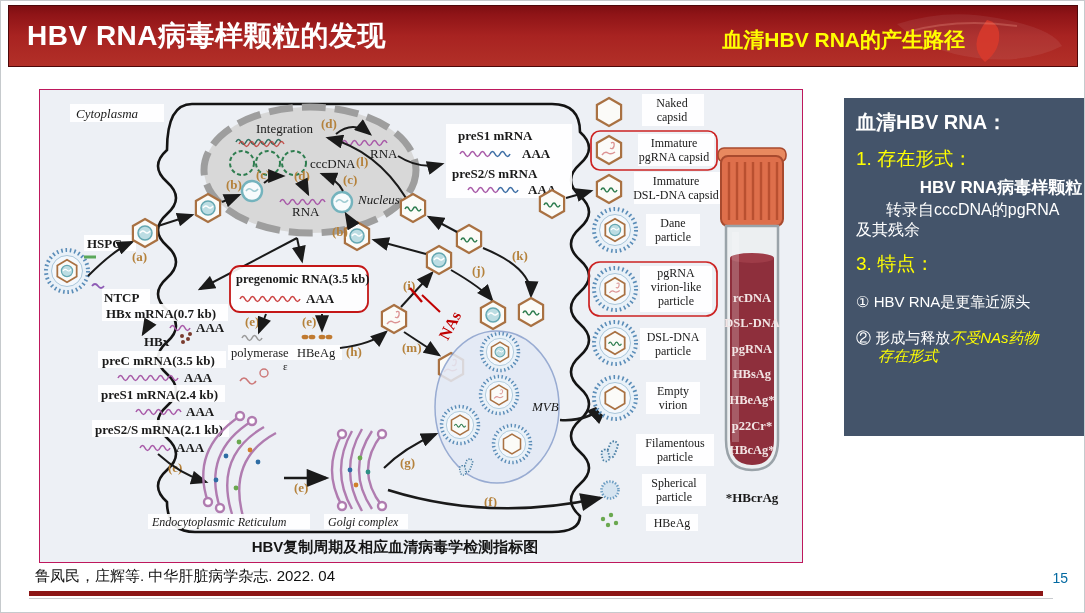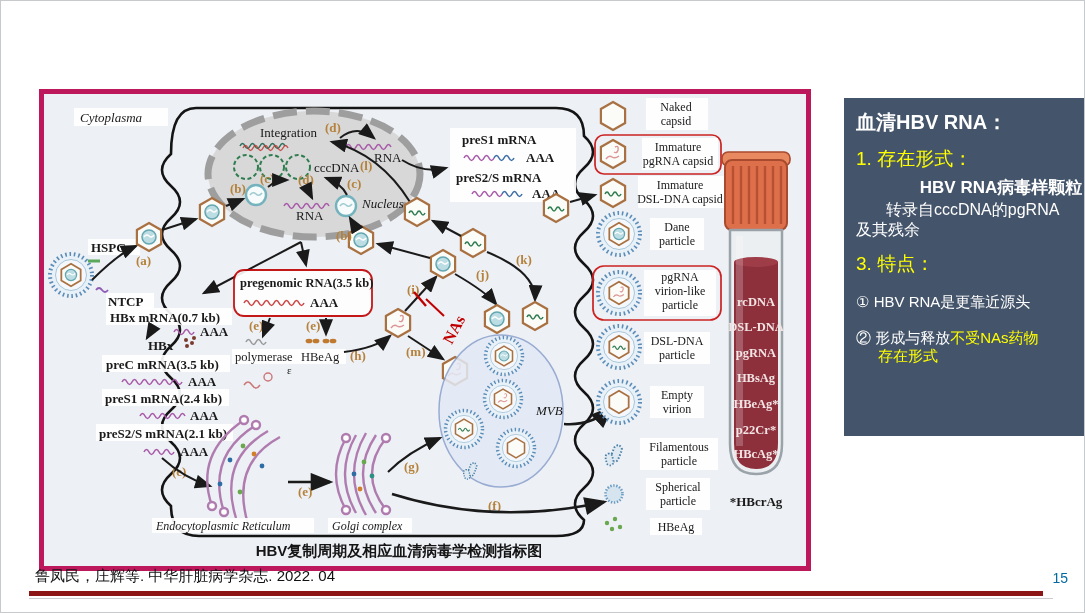--- a/index.html
+++ b/index.html
@@ -6,34 +6,34 @@
   #slide{position:relative;width:1085px;height:613px;background:#fff;border:1px solid #c6cacd;
          font-family:"Liberation Sans",sans-serif;overflow:hidden;box-sizing:border-box;}
   
   #hdr{position:absolute;left:7px;top:4px;width:1070px;height:62px;
        background:linear-gradient(180deg,#7d0f12 0%,#8f1417 14%,#a82321 50%,#b23028 100%);
        border:1px solid #4c080a;box-sizing:border-box;}
   #hdr .title{position:absolute;left:18px;top:11px;color:#fff;font-size:28px;font-weight:bold;letter-spacing:.5px;}
   #hdr .subtitle{position:absolute;right:112px;top:20px;color:#ffff00;font-size:21px;font-weight:bold;}
   #hdr svg{position:absolute;right:0;top:0;}
   
-  #panel{position:absolute;left:38px;top:88px;width:762px;height:472px;background:#edf0f5;border:5px solid #be185d;}
+  #panel{position:absolute;left:38px;top:88px;width:762px;height:472px;background:#edf0f5;border:1px solid #be185d;}
   #cap{position:absolute;left:130px;top:448px;width:450px;text-align:center;font-size:15px;font-weight:bold;color:#151515;}
   
   #side{position:absolute;left:843px;top:97px;width:288px;height:338px;background:#44546a;color:#fff;
         box-sizing:border-box;padding:12px 10px 8px 12px;line-height:1.25;}
   #side .t0{font-size:20px;font-weight:bold;margin-bottom:10px;}
   #side .num{color:#ffff00;}
   #side .h{font-size:19px;color:#ffff00;margin-top:12px;}
   #side .b1{font-size:17px;font-weight:bold;margin:6px 0 2px 24px;text-align:center;}
   #side .b2{font-size:16px;margin-top:1px;}
   #side .ind{padding-left:30px;display:block;}
   #side .pt{font-size:15px;margin-top:17px;}
   #side .pt .cont{display:block;padding-left:22px;}
-  #side .yel{color:#ffff00;}
+  #side .yel{color:#ffff00;font-style:italic;}
   #side .wavy{text-decoration:underline wavy #e03b30 1px;text-underline-offset:3px;}
   
   #cite{position:absolute;left:34px;top:566px;font-size:15px;color:#111;}
   #redline{position:absolute;left:28px;top:590px;width:1014px;height:5px;background:#8c1616;}
   #grayline{position:absolute;left:28px;top:597px;width:1024px;height:1px;background:#c9ccd0;}
   #pg{position:absolute;right:16px;top:569px;font-size:14px;color:#0369a1;}
   
   text{font-family:"Liberation Serif",serif;}
   .ts{font-size:13px;fill:#1a1a1a;}
   .tsb{font-size:13px;fill:#1a1a1a;font-weight:bold;}
@@ -45,20 +45,29 @@
   .red{fill:#c00000;font-weight:bold;}
   .arr{stroke:#1a1a1a;stroke-width:2;fill:none;marker-end:url(#ah);}
   .arrT{stroke:#1a1a1a;stroke-width:2.6;fill:none;marker-end:url(#ah);}
   .chip{fill:#ffffff;opacity:.92;}
 </style>
 </head>
 <body>
 
 <div id="slide">
 
+  <div id="hdr">
+    <svg width="210" height="62" viewBox="0 0 210 62">
+      <path d="M30,18 Q80,2 130,12 Q185,22 195,40 Q160,58 110,52 Q60,46 30,18 Z" fill="#ffffff" opacity="0.07"></path>
+      <path d="M120,14 Q100,40 118,56 Q134,44 132,26 Q130,16 120,14 Z" fill="#d93a2b" opacity="0.85"></path>
+      <path d="M40,26 Q90,12 150,20" stroke="#ffb09a" stroke-width="2" fill="none" opacity="0.25"></path>
+    </svg>
+    <div class="title">HBV RNA病毒样颗粒的发现</div>
+    <div class="subtitle">血清HBV RNA的产生路径</div>
+  </div>
 
   <div id="panel">
     <svg width="762" height="472" viewBox="0 0 762 472">
       <defs>
         <marker id="ah" viewBox="0 0 10 8" refX="8.5" refY="4" markerWidth="9" markerHeight="7" orient="auto-start-reverse">
           <path d="M0,0 L10,4 L0,8 z" fill="#1a1a1a"></path>
         </marker>
         <path id="hex" d="M0,-14 L12.1,-7 L12.1,7 L0,14 L-12.1,7 L-12.1,-7 Z"></path>
         <g id="hexE">
             <use href="#hex" fill="#fbfbf8" stroke="#a97142" stroke-width="2.2"></use>

